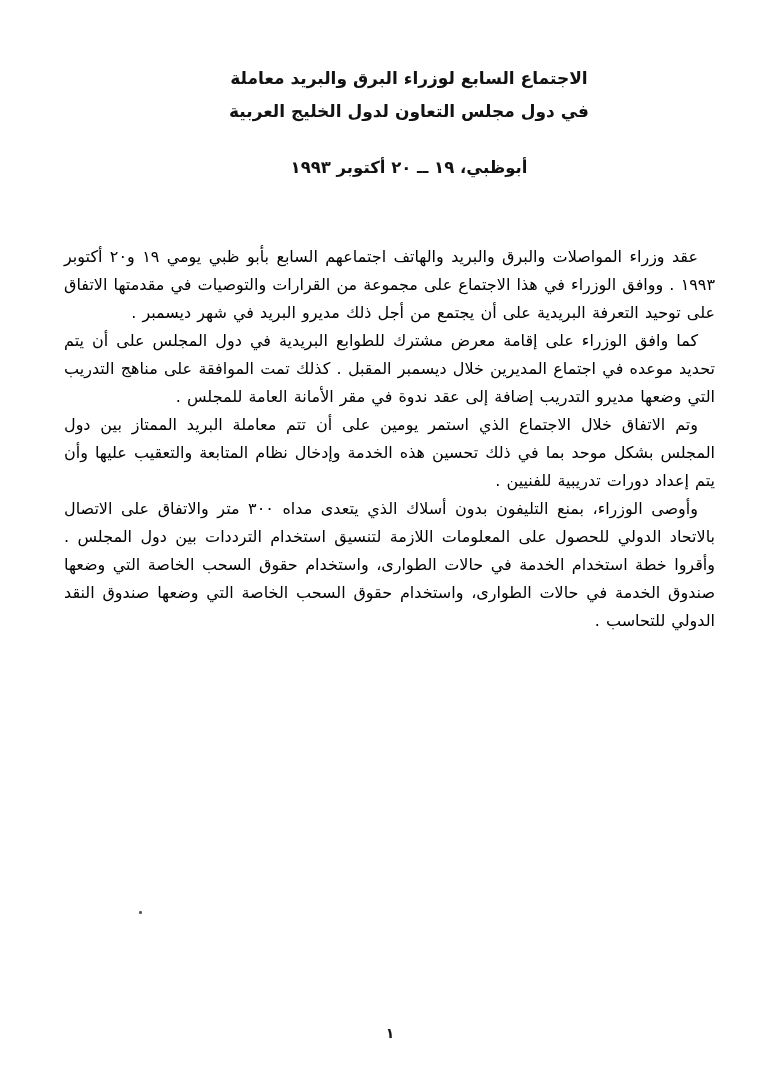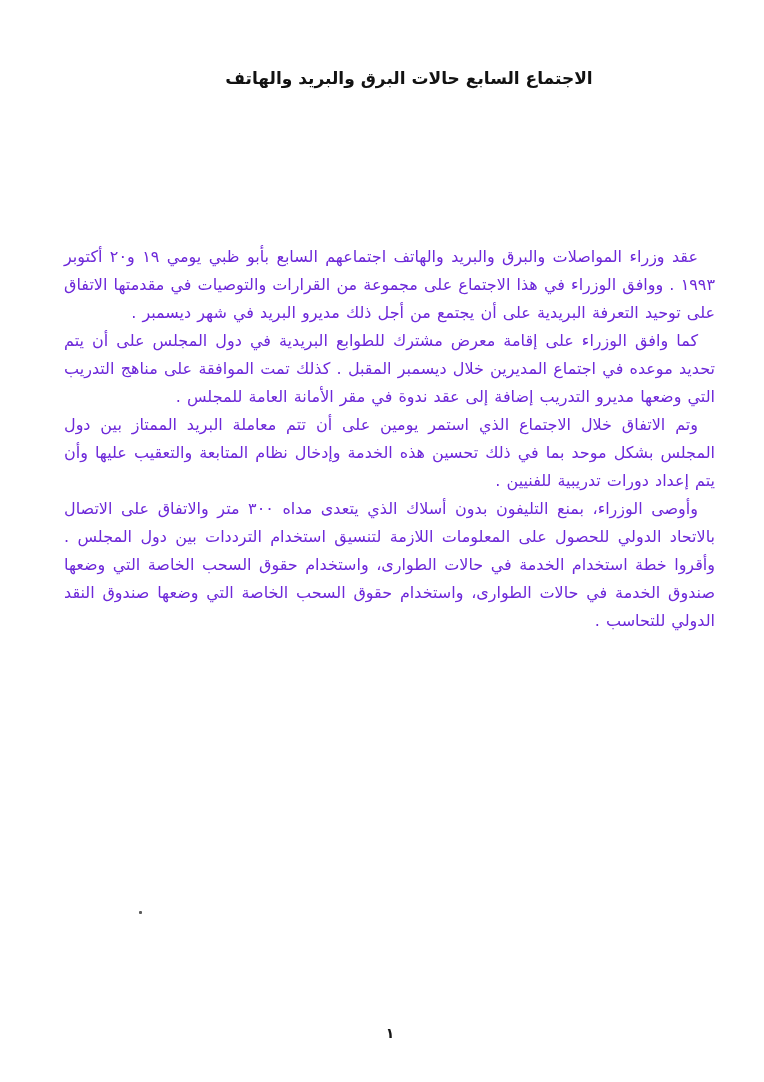--- a/index.html
+++ b/index.html
@@ -46,21 +46,21 @@
   }
   .body-block {
     position: absolute;
     top: 243px;
     left: 64px;
     width: 651px;
     direction: rtl;
     text-align: justify;
     font-size: 16px;
     line-height: 28px;
-    color: #6d28d9;
+    color: #000000;
   }
   .body-block p {
     margin: 0;
     text-indent: 17px;
     word-spacing: 1px;
   }
   .scan-speck {
     position: absolute;
     top: 911px;
     left: 139px;
@@ -82,23 +82,25 @@
     color: #161616;
     line-height: 18px;
   }
 </style>
 </head>
 <body>
 
 <div class="page" lang="ar" dir="rtl">
 
   <div class="title-block">
-    <h1 class="title-line">الاجتماع السابع حالات البرق والبريد والهاتف</h1>
+    <h1 class="title-line">الاجتماع السابع لوزراء البرق والبريد معاملة</h1>
+    <h1 class="title-line">في دول مجلس التعاون لدول الخليج العربية</h1>
   </div>
 
+  <div class="date-line">أبوظبي، ١٩ ــ ٢٠ أكتوبر ١٩٩٣</div>
 
   <div class="body-block">
     <p>عقد وزراء المواصلات والبرق والبريد والهاتف اجتماعهم السابع بأبو ظبي يومي ١٩ و٢٠ أكتوبر ١٩٩٣ . ووافق الوزراء في هذا الاجتماع على مجموعة من القرارات والتوصيات في مقدمتها الاتفاق على توحيد التعرفة البريدية على أن يجتمع من أجل ذلك مديرو البريد في شهر ديسمبر .</p>
     <p>كما وافق الوزراء على إقامة معرض مشترك للطوابع البريدية في دول المجلس على أن يتم تحديد موعده في اجتماع المديرين خلال ديسمبر المقبل . كذلك تمت الموافقة على مناهج التدريب التي وضعها مديرو التدريب إضافة إلى عقد ندوة في مقر الأمانة العامة للمجلس .</p>
     <p>وتم الاتفاق خلال الاجتماع الذي استمر يومين على أن تتم معاملة البريد الممتاز بين دول المجلس بشكل موحد بما في ذلك تحسين هذه الخدمة وإدخال نظام المتابعة والتعقيب عليها وأن يتم إعداد دورات تدريبية للفنيين .</p>
     <p>وأوصى الوزراء، بمنع التليفون بدون أسلاك الذي يتعدى مداه ٣٠٠ متر والاتفاق على الاتصال بالاتحاد الدولي للحصول على المعلومات اللازمة لتنسيق استخدام الترددات بين دول المجلس . وأقروا خطة استخدام الخدمة في حالات الطوارى، واستخدام حقوق السحب الخاصة التي وضعها صندوق الخدمة في حالات الطوارى، واستخدام حقوق السحب الخاصة التي وضعها صندوق النقد الدولي للتحاسب .</p>
   </div>
 
   <div class="scan-speck"></div>
 

